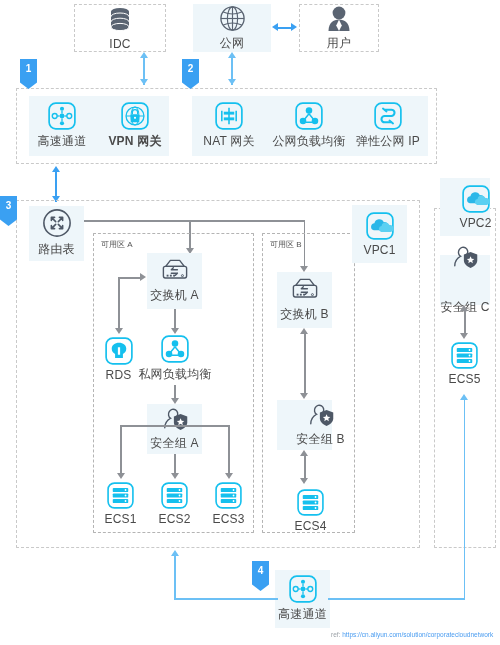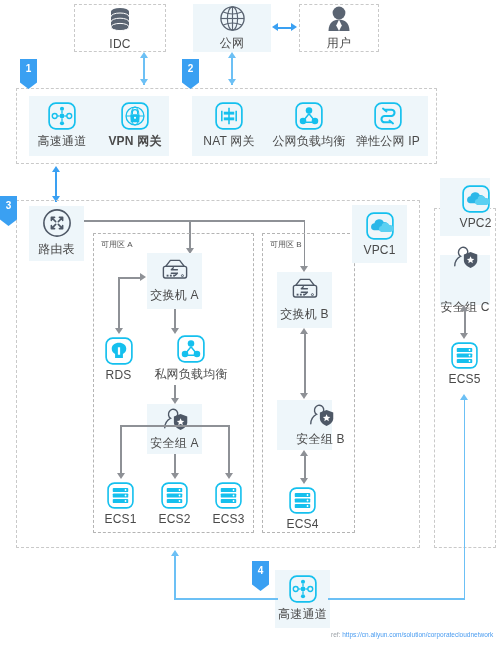--- a/index.html
+++ b/index.html
@@ -251,21 +251,21 @@
         <path d="M15 6.2 C19.5 6.2 22.8 9 22.8 12.6 C22.8 15.3 21.2 17.2 19.2 18.2 L19.2 22.4 L10.8 22.4 L10.8 18.2 C8.8 17.2 7.2 15.3 7.2 12.6 C7.2 9 10.5 6.2 15 6.2 Z" fill="#15c0ee"></path>
         <rect x="13.8" y="11" width="2.4" height="8" fill="#ffffff"></rect>
       </svg>
     </span>
     <span class="lbl lbl-dark">RDS</span>
   </div>
 
   <div class="ln ln-v" style="left:174px;top:309px;height:21px;"></div>
   <div class="arw arw-d" style="left:170.5px;top:328px;"></div>
 
-  <div class="abs node" style="left:146px;top:333px;width:58px;height:52px;margin-left:16px;">
+  <div class="abs node" style="left:146px;top:333px;width:58px;height:52px;">
     <span class="ico">
       <svg width="28" height="28" viewBox="0 0 30 30">
         <rect x="1.2" y="1.2" width="27.6" height="27.6" rx="7" fill="none" stroke="#15c0ee" stroke-width="1.8"></rect>
         <circle cx="15" cy="9" r="3.5" fill="#15c0ee"></circle>
         <circle cx="8.6" cy="20.4" r="3.5" fill="#15c0ee"></circle>
         <circle cx="21.4" cy="20.4" r="3.5" fill="#15c0ee"></circle>
         <path d="M15 12.5 L9.6 19.2 M15 12.5 L20.4 19.2 M11.6 21.6 L18.4 21.6" stroke="#15c0ee" stroke-width="1.6" fill="none"></path>
       </svg>
     </span>
     <span class="lbl lbl-dark">私网负载均衡</span>
@@ -369,21 +369,21 @@
         <path d="M22 13.3 L23.2 16 L26 16.2 L23.8 18 L24.5 20.8 L22 19.2 L19.5 20.8 L20.2 18 L18 16.2 L20.8 16 Z" fill="#ffffff"></path>
       </svg>
     </span>
     <span class="lbl lbl-dark">安全组 B</span>
   </div>
 
   <div class="ln ln-v" style="left:304px;top:455px;height:25px;"></div>
   <div class="arw arw-u" style="left:300px;top:450px;"></div>
   <div class="arw arw-d" style="left:300px;top:478px;"></div>
 
-  <div class="abs node" style="left:280px;top:485px;width:45px;height:48px;">
+  <div class="abs node" style="left:288px;top:485px;width:45px;height:48px;justify-content:flex-end;">
     <span class="ico">
       <svg width="27" height="27" viewBox="0 0 30 30">
         <rect x="1.2" y="1.2" width="27.6" height="27.6" rx="7" fill="none" stroke="#15c0ee" stroke-width="1.8"></rect>
         <rect x="6.4" y="6.6" width="17.2" height="4.6" rx="1" fill="#15c0ee"></rect>
         <rect x="6.4" y="12.7" width="17.2" height="4.6" rx="1" fill="#15c0ee"></rect>
         <rect x="6.4" y="18.8" width="17.2" height="4.6" rx="1" fill="#15c0ee"></rect>
         <circle cx="20.6" cy="8.9" r="1" fill="#fff"></circle>
         <circle cx="20.6" cy="15" r="1" fill="#fff"></circle>
         <circle cx="20.6" cy="21.1" r="1" fill="#fff"></circle>
       </svg>

